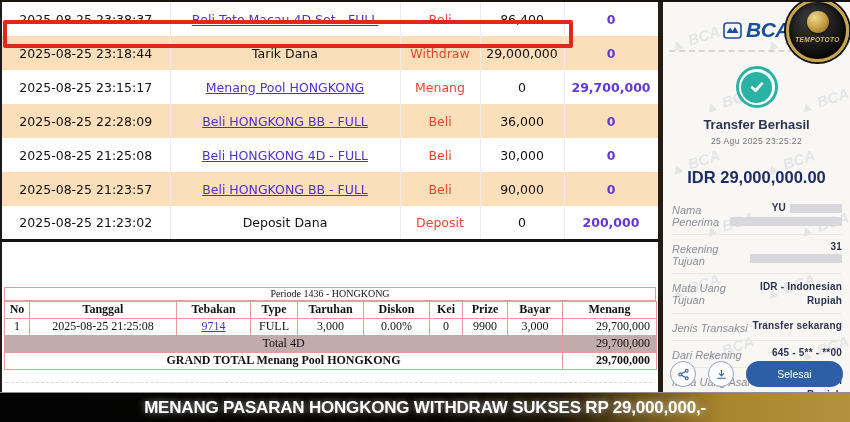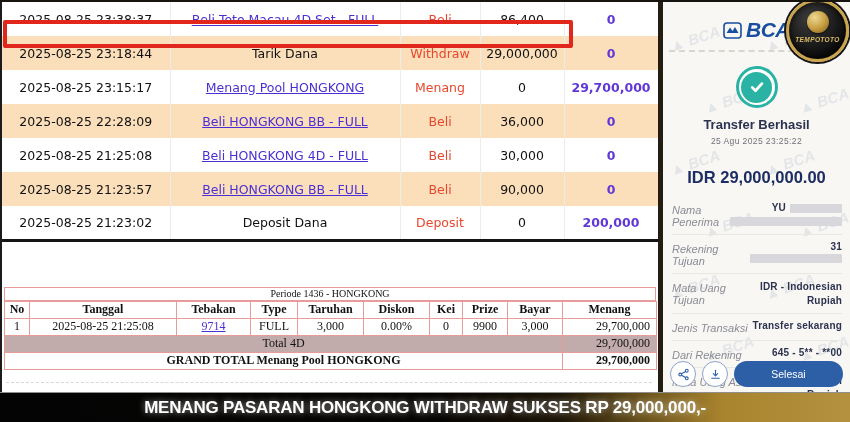--- a/index.html
+++ b/index.html
@@ -48,21 +48,21 @@
   .r-amount { position:relative; z-index:1; margin-top:22px; text-align:center; font-size:16.5px; font-weight:bold; color:var(--c-navy,#1d2c62); }
   .fields { position:relative; z-index:1; margin:9px 8px 0 9px; }
   .field { display:flex; justify-content:space-between; align-items:flex-start; padding:6px 0 6px 0; border-bottom:1px solid #e9e7e2; }
   .field.nb { border-bottom:none; }
   .f-label { font-size:11px; color:#8a8c96; padding-top:2px;font-style:italic; }
   .f-value { font-size:10px; font-weight:bold; color:#2c3350; text-align:right; letter-spacing:.2px; }
   .f-value.wrapv { width:92px; line-height:1.35; white-space:normal; }
   .redact { display:inline-block; height:9px; background:#d8d8dc; border-radius:1px; vertical-align:middle; margin-left:4px; }
   .w56 { width:52px; } .w110 { width:112px; margin-top:4px; } .w90 { width:92px; }
   .stack { display:flex; flex-direction:column; align-items:flex-end; }
-  .btn-row { position:absolute; z-index:2; bottom:5px; left:7px; right:7px; display:flex; align-items:center; gap:6px; }
+  .btn-row { position:absolute; z-index:2; bottom:5px; left:7px; right:7px; display:flex; align-items:center; gap:12px; }
   .circ-btn { width:26px; height:26px; border-radius:50%; border:1px solid #8fa3c8; background:#fff; display:flex; align-items:center; justify-content:center; cursor:pointer; flex:0 0 auto; }
   .done-btn { flex:1; height:26px; border:none; border-radius:14px; background:var(--c-btn-blue,#2d5fa7); color:#fff; font-family:"Liberation Sans", sans-serif; font-size:10.5px; cursor:pointer; }
 
   
   .banner { position:absolute; left:0; bottom:0; width:850px; height:30px; background:linear-gradient(90deg, #040404 0%, #070503 52%, #1d1506 66%, #6d541e 76%, #a9842e 85%, #b3913f 100%); border-top:1px solid #8f8f8f; display:flex; align-items:center; justify-content:center; z-index:6; }
   .banner span { color:#fff; font-weight:bold; font-size:17px; letter-spacing:-0.2px; text-shadow:0 0 7px rgba(255,255,255,.6); white-space:nowrap;text-align:center; }
 </style>
 </head>
 <body>
 

